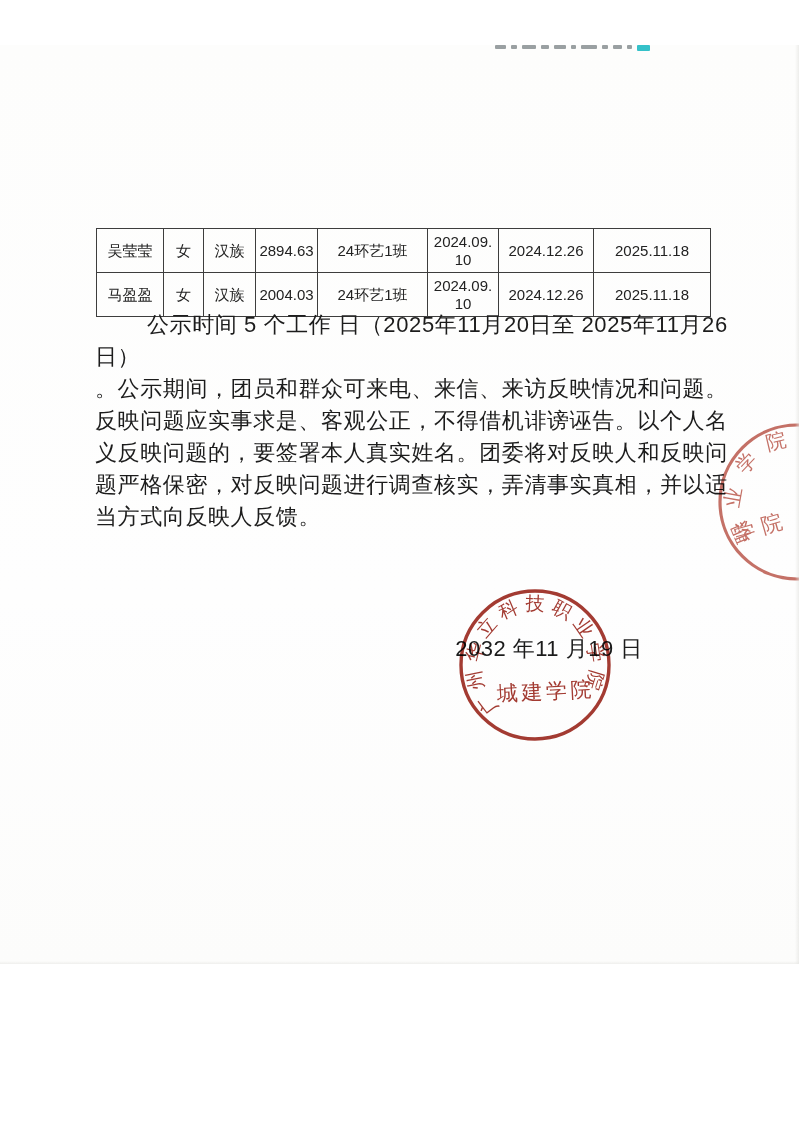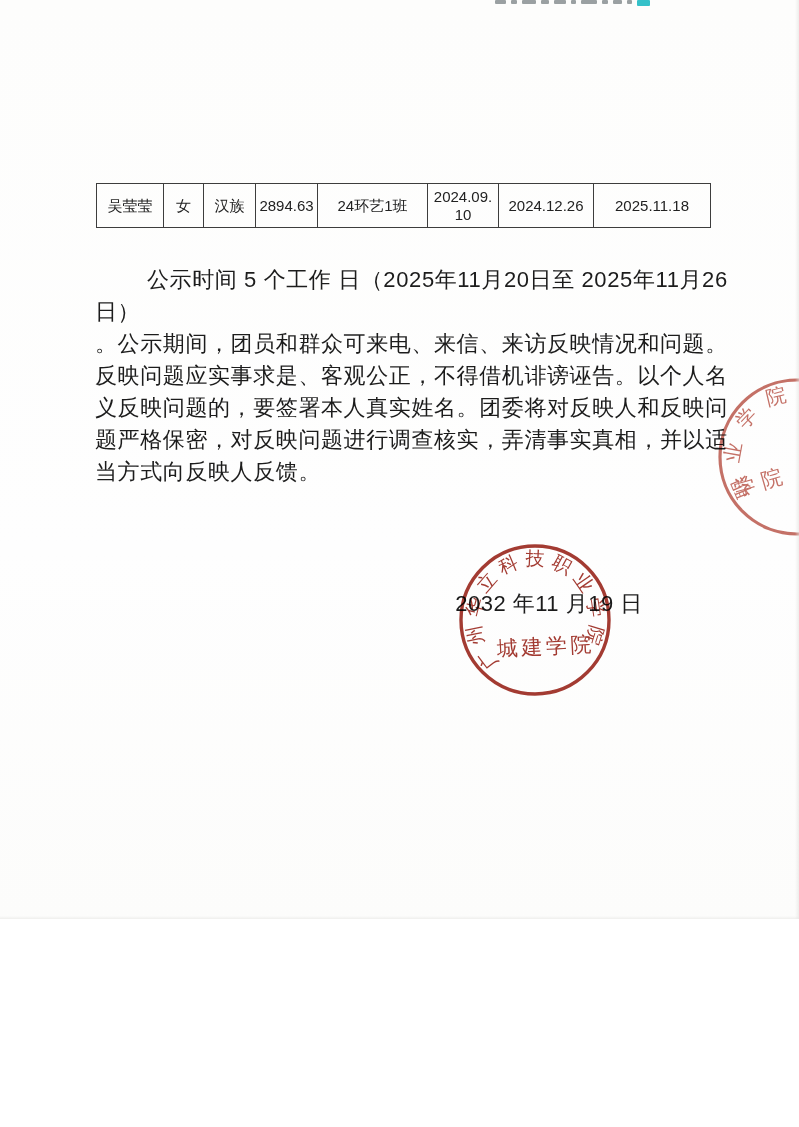--- a/index.html
+++ b/index.html
@@ -4,20 +4,21 @@
 <style>
   * { margin:0; padding:0; box-sizing:border-box; }
   html,body { background:#ffffff; }
   .page {
     position:relative;
     width:799px; height:919px;
     background:linear-gradient(180deg,#fdfdfc 0%, #fefefe 60%, #fcfcfb 100%);
     overflow:hidden;
     font-family:"Liberation Sans", sans-serif;
     color:#1d1d1d;
+    margin-top:45px;
   }
   .edge-shade-right {
     position:absolute; right:0; top:0; width:4px; height:100%;
     background:linear-gradient(to left,#e3e3e0,transparent); opacity:.6;
   }
   .edge-shade-bottom {
     position:absolute; left:0; bottom:0; width:100%; height:3px;
     background:linear-gradient(to top,#e6e6e3,transparent); opacity:.6;
   }
 
@@ -106,20 +107,30 @@
       <tr>
         <td>吴莹莹</td>
         <td>女</td>
         <td>汉族</td>
         <td>2894.63</td>
         <td>24环艺1班</td>
         <td>2024.09.10</td>
         <td>2024.12.26</td>
         <td>2025.11.18</td>
       </tr>
+      <tr>
+        <td>马盈盈</td>
+        <td>女</td>
+        <td>汉族</td>
+        <td>2004.03</td>
+        <td>24环艺1班</td>
+        <td>2024.09.10</td>
+        <td>2024.12.26</td>
+        <td>2025.11.18</td>
+      </tr>
     </tbody>
   </table>
 
   <div class="body-par">公示时间 5 个工作 日（2025年11月20日至 2025年11月26日）
 。公示期间，团员和群众可来电、来信、来访反映情况和问题。
 反映问题应实事求是、客观公正，不得借机诽谤诬告。以个人名
 义反映问题的，要签署本人真实姓名。团委将对反映人和反映问
 题严格保密，对反映问题进行调查核实，弄清事实真相，并以适
 当方式向反映人反馈。</div>
 

